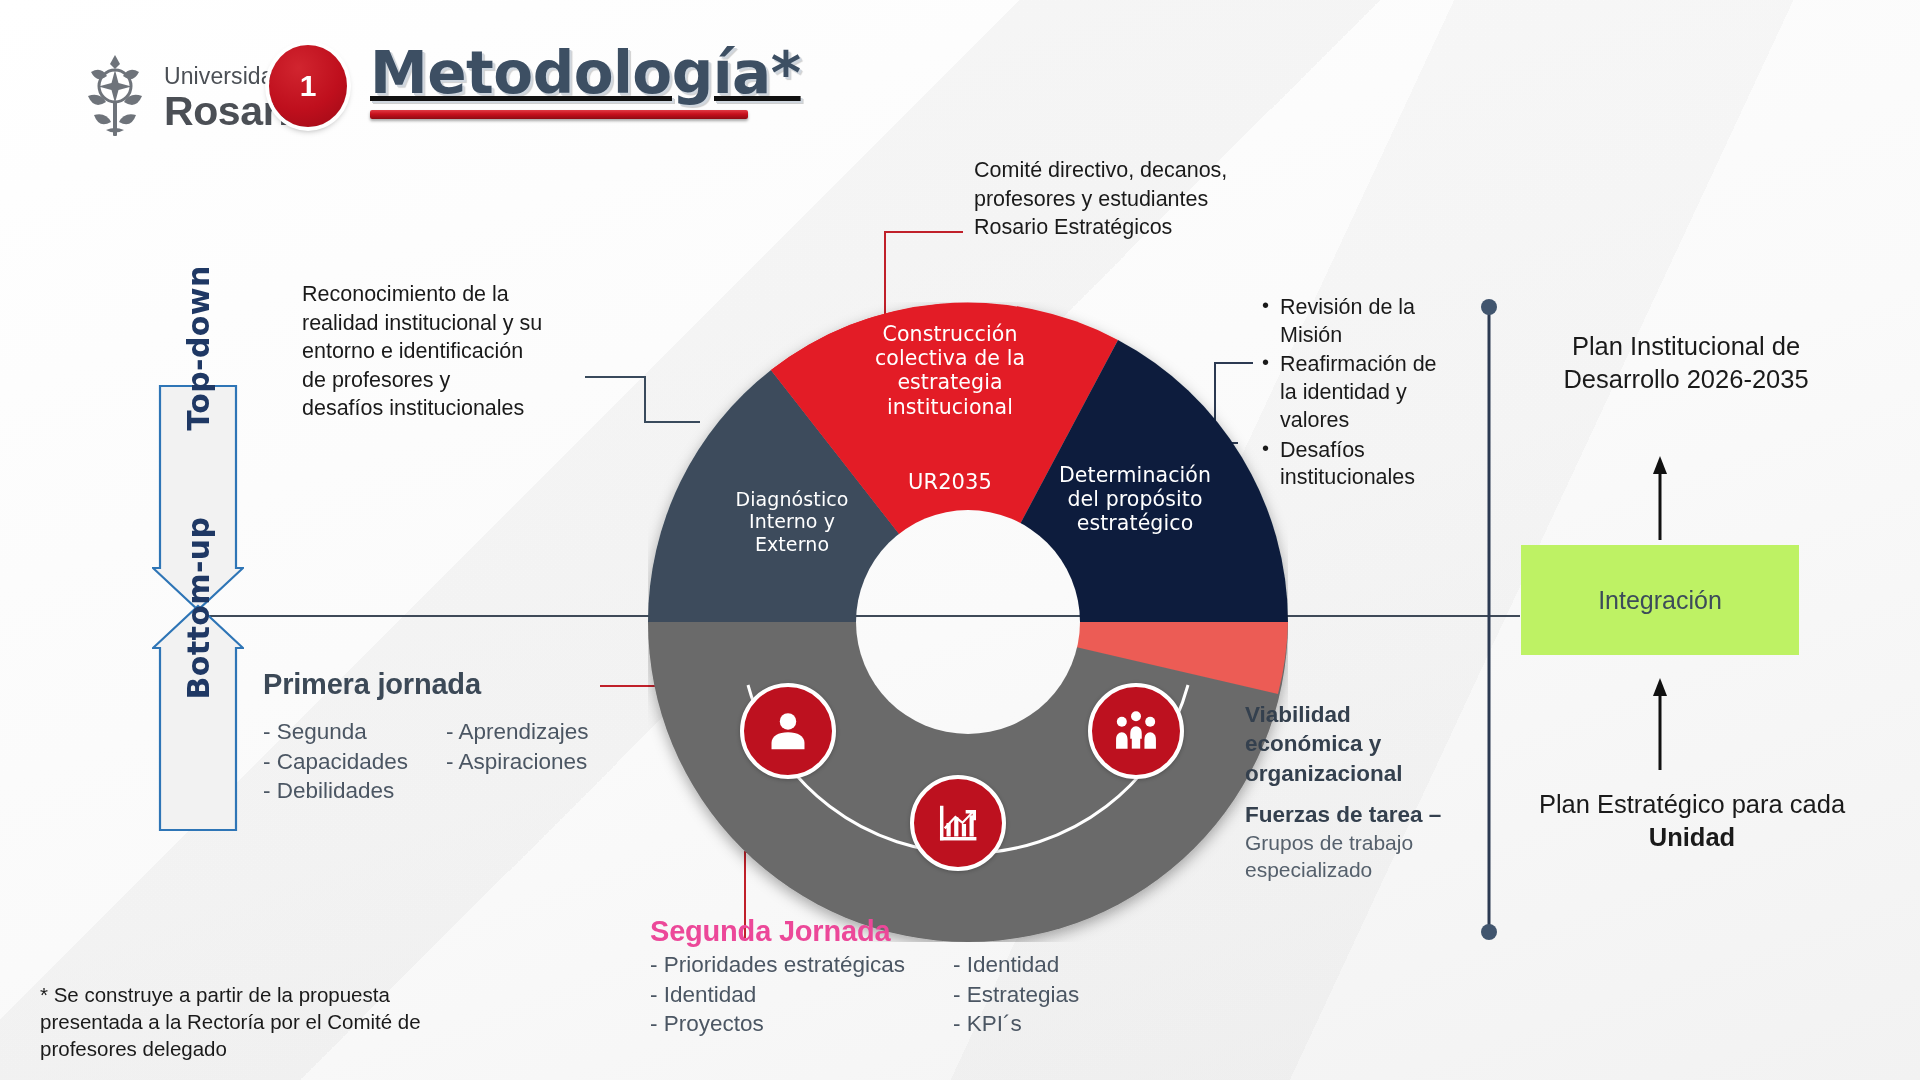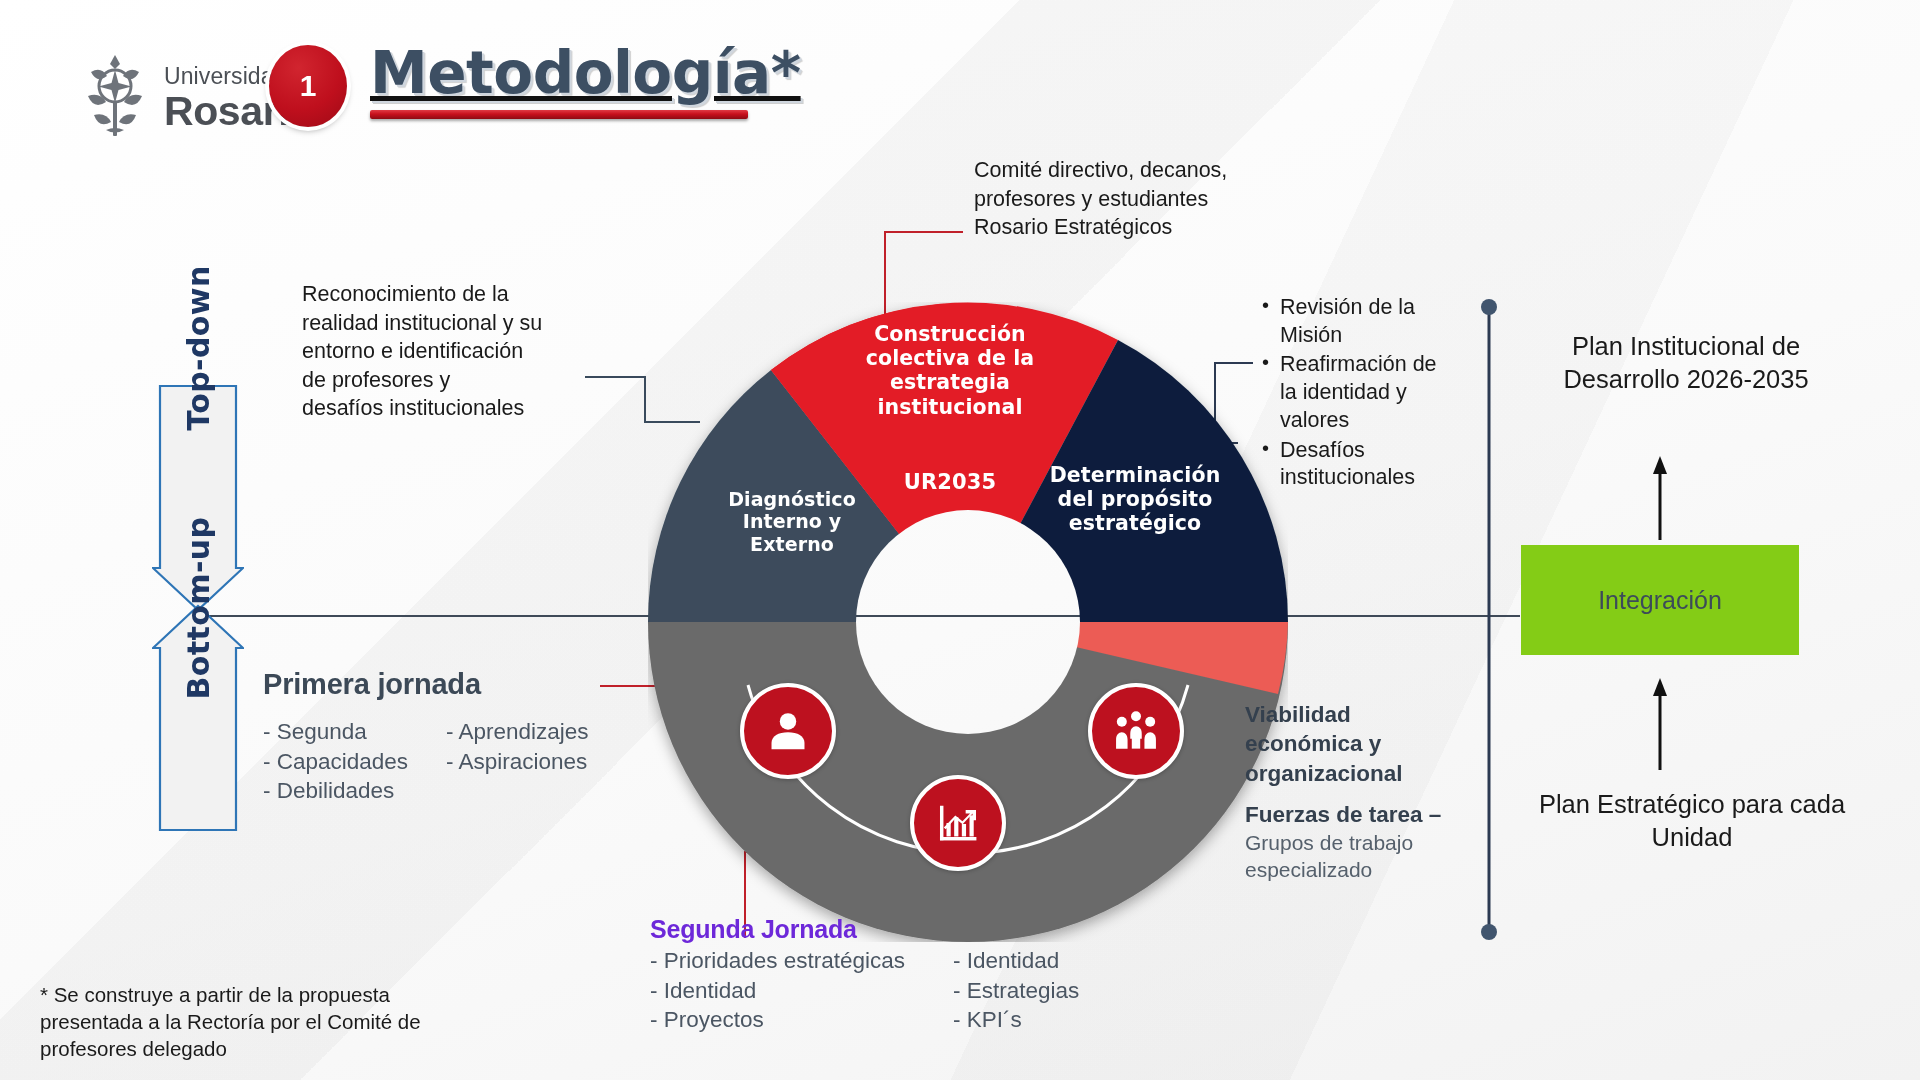--- a/index.html
+++ b/index.html
@@ -46,21 +46,21 @@
     margin-top:6px;height:9px;width:378px;border-radius:2px;
     background:linear-gradient(180deg,#e03b45 0%,#c8101d 45%,#8d0a13 100%);
     box-shadow:0 2px 3px rgba(0,0,0,.35);
   }
 
   
   #donut{position:absolute;left:648px;top:302px;width:640px;height:640px;z-index:4;}
   #donut svg{display:block;}
 
   .slice-label{
-    position:absolute;color:#fff;font-weight:700;text-align:center;
+    position:absolute;color:#fff;font-weight:400;text-align:center;
     line-height:1.18;letter-spacing:.1px;z-index:5;
     font-family:"DejaVu Sans","Liberation Sans",sans-serif;
   }
   #lbl-construccion{left:855px;top:322px;width:190px;font-size:20.5px;}
   #lbl-ur2035{left:895px;top:470px;width:110px;font-size:21px;}
   #lbl-diagnostico{left:712px;top:488px;width:160px;font-size:19px;}
   #lbl-determinacion{left:1040px;top:463px;width:190px;font-size:20.5px;}
 
   .node-icon{
     position:absolute;width:88px;height:88px;border-radius:50%;
@@ -89,21 +89,21 @@
   
   #primera{position:absolute;left:263px;top:668px;z-index:5;color:#3a4652;}
   #primera .j-title{font-size:29px;font-weight:700;color:#3c4957;letter-spacing:-.2px;margin-bottom:16px;}
   .j-cols{display:flex;gap:18px;font-size:22.5px;line-height:1.32;color:#4b5663;}
   .j-cols ul{margin:0;padding:0;list-style:none;}
   .j-cols li{white-space:nowrap;}
   #primera .col-a{width:165px;}
 
   
   #segunda{position:absolute;left:650px;top:915px;z-index:5;color:#3a4652;}
-  #segunda .j-title{font-size:25px;font-weight:700;color:#6d28d9;letter-spacing:-.2px;margin-bottom:2px;}
+  #segunda .j-title{font-size:29px;font-weight:700;color:#ec4899;letter-spacing:-.2px;margin-bottom:2px;}
   #segunda .col-a{width:285px;}
 
   
   #viabilidad{position:absolute;left:1245px;top:700px;width:200px;z-index:5;}
   #viabilidad .v-title{font-size:22.5px;font-weight:700;color:#34404e;line-height:1.3;}
   #fuerzas{position:absolute;left:1245px;top:800px;width:215px;z-index:5;}
   #fuerzas .f-title{font-size:22.5px;font-weight:700;color:#34404e;line-height:1.3;}
   #fuerzas .f-sub{font-size:21px;color:#55606c;line-height:1.28;margin-top:1px;}
 
   
@@ -116,26 +116,26 @@
     font-family:"DejaVu Sans","Liberation Sans",sans-serif;
   }
   #td-text{top:200px;transform:rotate(-90deg);}
   #bu-text{top:460px;transform:rotate(-90deg);}
 
   
   #pid{position:absolute;left:1516px;top:330px;width:340px;text-align:center;
        font-size:25.5px;line-height:1.28;color:#1a1a1a;z-index:5;}
   #integracion-box{
     position:absolute;left:1521px;top:545px;width:278px;height:110px;
-    background:#84cc16;display:flex;align-items:center;justify-content:center;z-index:5;
+    background:#bef264;display:flex;align-items:center;justify-content:center;z-index:5;
   }
   #integracion-box span{font-size:25px;color:#3c4b5a;}
   #pe{position:absolute;left:1516px;top:788px;width:352px;text-align:center;
       font-size:25.5px;line-height:1.28;color:#1a1a1a;z-index:5;}
-  #pe b{font-weight:400;}
+  #pe b{font-weight:700;}
 
   
   #footnote{position:absolute;left:40px;top:981px;width:420px;
             font-size:20.5px;line-height:1.32;color:#1a1a1a;z-index:5;}
 </style>
 </head>
 <body>
 
 <div id="bg"></div>
 

